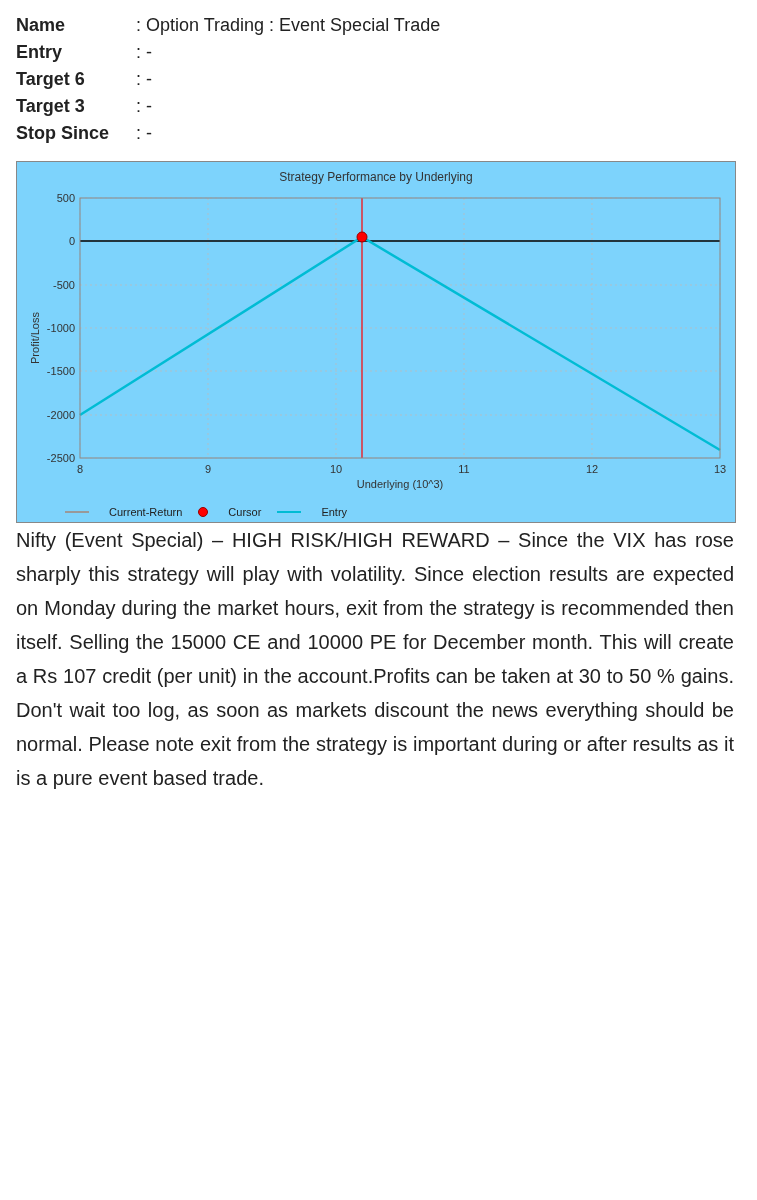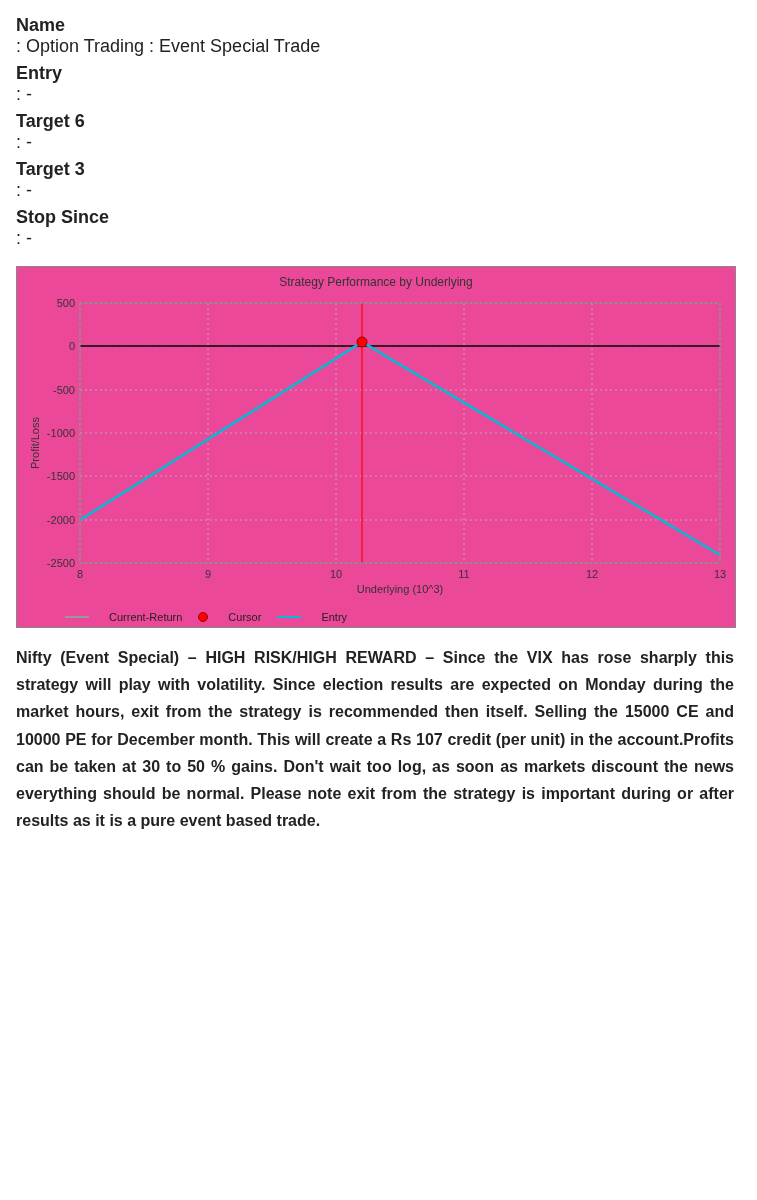--- a/index.html
+++ b/index.html
@@ -15,49 +15,47 @@
       max-width: 750px;
     }
     .info-table {
       width: 100%;
       margin-bottom: 14px;
     }
     .info-row {
       display: flex;
       align-items: baseline;
       padding: 3px 0;
-      flex-direction: column;
     }
     .info-label {
       font-weight: bold;
       font-size: 18px;
       min-width: 120px;
     }
     .info-value {
       font-size: 18px;
     }
     .chart-container {
       border: 1px solid #888;
       padding: 8px 8px 4px 8px;
-      margin-bottom: 16px;
-      background: #ec4899;
+      margin-bottom: 0;
+      background: #7dd3fc;
       width: 720px;
     }
     .chart-title {
       text-align: center;
       font-size: 12px;
       color: #333;
       margin-bottom: 4px;
     }
     .description {
-      font-size: 16px;
+      font-size: 20px;
       line-height: 1.7;
       text-align: justify;
       color: #222;
-      font-weight: bold;
     }
     .legend {
       display: flex;
       gap: 16px;
       align-items: center;
       font-size: 11px;
       margin-top: 4px;
       padding-left: 40px;
     }
     .legend-item {

